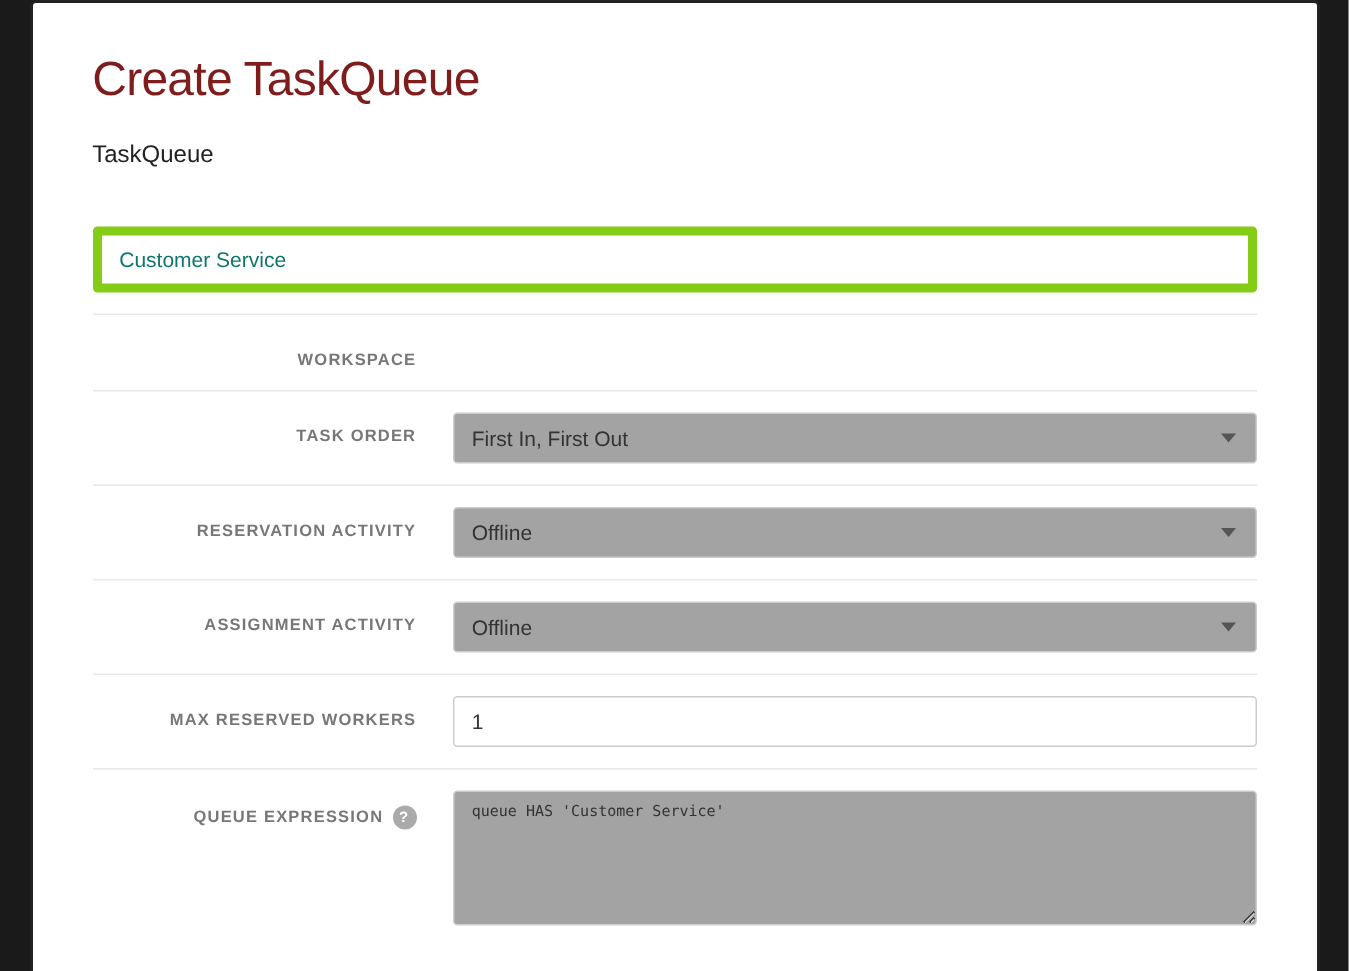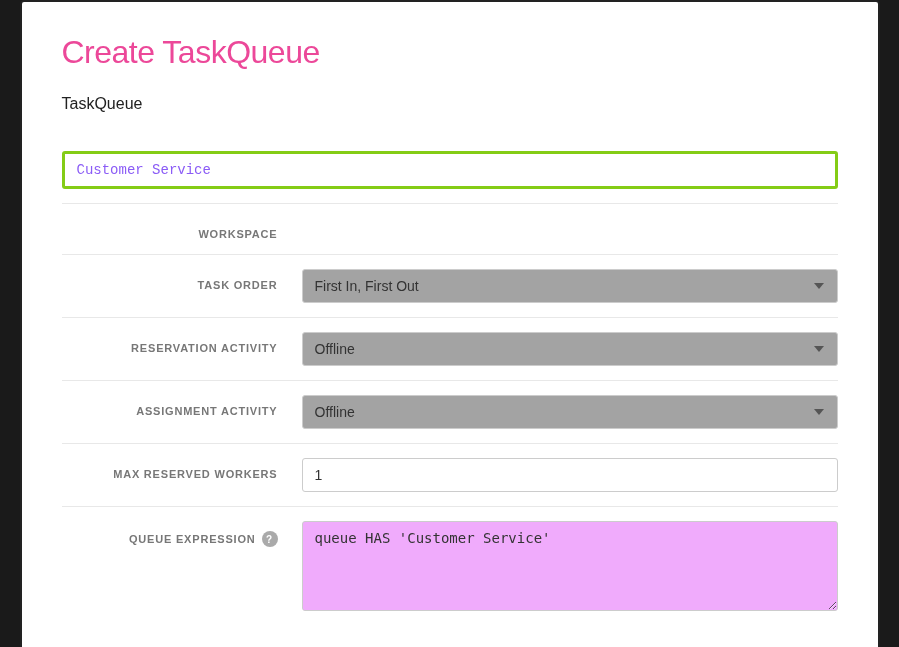--- a/index.html
+++ b/index.html
@@ -23,21 +23,21 @@
       background: #ffffff;
       border: 2px solid #222;
       border-radius: 4px;
       width: 860px;
       padding: 32px 40px 40px 40px;
     }
 
     .page-title {
       font-size: 32px;
       font-weight: 300;
-      color: #ec4899;
+      color: #7f1d1d;
       margin-bottom: 24px;
       letter-spacing: -0.5px;
     }
 
     .section-title {
       font-size: 16px;
       font-weight: 500;
       color: #222;
       margin-bottom: 24px;
     }
@@ -76,28 +76,27 @@
       justify-content: flex-end;
       gap: 6px;
     }
 
     .field-control {
       flex: 1;
     }
 
     .text-input {
       width: 100%;
-      border: 3px solid #84cc16;
-      border-radius: 3px;
-      padding: 8px 12px;
-      font-size: 14px;
-      color: #8b5cf6;
+      border: 6px solid #84cc16;
+      border-radius: 3px;
+      padding: 8px 12px;
+      font-size: 14px;
+      color: #0f766e;
       background: #fff;
       outline: none;
-      font-family: Liberation Mono, monospace;
     }
 
     .static-value {
       font-size: 14px;
       color: #333;
       padding: 8px 0;
     }
 
     .select-control {
       width: 100%;
@@ -142,23 +141,23 @@
       color: #333;
       background: #fff;
       outline: none;
     }
 
     .textarea-input {
       width: 100%;
       border: 1px solid #ccc;
       border-radius: 3px;
       padding: 8px 12px;
-      font-size: 14px;
-      color: #333;
-      background: #f0abfc;
+      font-size: 10px;
+      color: #333;
+      background: #a3a3a3;
       outline: none;
       resize: vertical;
       min-height: 90px;
     }
 
     .help-icon {
       display: inline-flex;
       align-items: center;
       justify-content: center;
       width: 16px;

